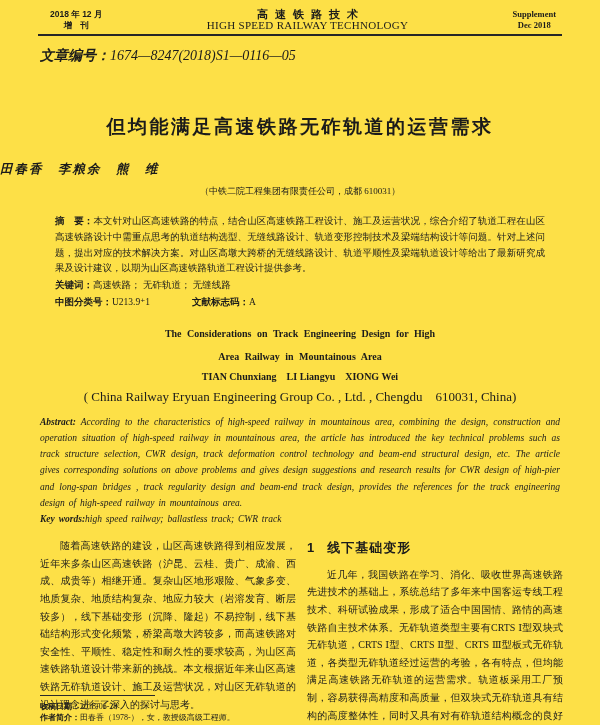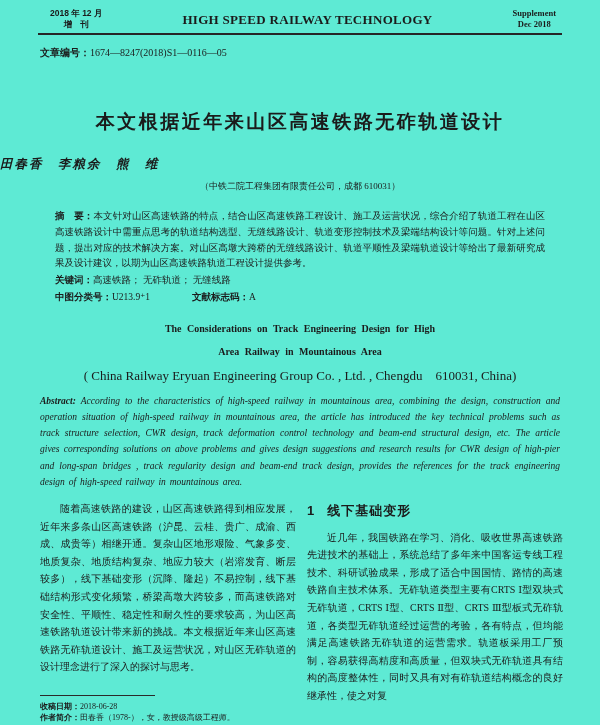--- a/index.html
+++ b/index.html
@@ -1,34 +1,34 @@
 <!DOCTYPE html>
 <html><head>
 <meta charset="utf-8">
 <style>
   * { margin:0; padding:0; box-sizing:border-box; }
   html,body { background:#ffffff; }
   .page {
     position:relative; width:600px; height:725px; margin:0 auto;
-    background:#5eead4; color:#1b1b1b; overflow:hidden;
+    background:#fde047; color:#1b1b1b; overflow:hidden;
     font-family:"Liberation Serif","DejaVu Serif",serif;
   }
   
   .hdr { display:flex; justify-content:space-between; align-items:center;
          padding:8px 44px 0 50px; }
   .hdr-left, .hdr-right { font-size:8.5px; line-height:11px; text-align:center; font-weight:bold; }
   .hdr-left { font-family:"Liberation Sans",sans-serif; }
   .hdr-left .issue { letter-spacing:8px; padding-left:8px; }
   .hdr-center { text-align:center; }
   .jt-cn { font-family:"Liberation Sans",sans-serif; font-weight:bold; font-size:11px;
            letter-spacing:7px; padding-left:7px; line-height:12px; }
-  .jt-en { font-size:13px; font-weight:bold; line-height:11px; letter-spacing:0.3px; }
+  .jt-en { font-size:11px; font-weight:normal; line-height:11px; letter-spacing:0.3px; }
   .hdr-rule { margin:3px 38px 0 38px; border-top:2.5px solid #262626; }
   
-  .article-id { margin:11px 16px 0 40px; font-size:10px; }
+  .article-id { margin:11px 16px 0 40px; font-size:14px;font-style:italic; }
   .lbl { font-family:"Liberation Sans",sans-serif; font-weight:bold; }
   
   .cn-title { margin-top:49px; text-align:center; font-family:"Liberation Sans",sans-serif;
               font-weight:bold; font-size:19px; letter-spacing:2.5px; }
   .cn-authors { margin-top:21px; text-align:left; font-size:12.5px; font-weight:bold;
                 font-style:italic; letter-spacing:2px; }
   .cn-affil { margin-top:7px; text-align:center; font-size:9px; }
   
   .cn-abstract { margin:15px 55px 0 55px; font-size:9.5px; line-height:15.8px; text-align:justify; }
   .cn-abstract p { text-align:justify; }
@@ -57,52 +57,55 @@
 <body>
 
 <div class="page">
 
   <header class="hdr">
     <div class="hdr-left">
       <div>2018 年 12 月</div>
       <div class="issue">增刊</div>
     </div>
     <div class="hdr-center">
+      <div class="jt-cn">高速铁路技术</div>
       <div class="jt-en">HIGH SPEED RAILWAY TECHNOLOGY</div>
     </div>
     <div class="hdr-right">
       <div>Supplement</div>
       <div>Dec 2018</div>
     </div>
   </header>
 
   <div class="hdr-rule"></div>
 
   <div class="article-id">
     <span class="lbl">文章编号：</span><span>1674—8247(2018)S1—0116—05</span>
   </div>
 
-  <h1 class="cn-title">本文根据近年来山区高速铁路无砟轨道设计</h1>
+  <h1 class="cn-title">但均能满足高速铁路无砟轨道的运营需求</h1>
   <div class="cn-authors">田春香　李粮余　熊　维</div>
   <div class="cn-affil">（中铁二院工程集团有限责任公司，成都 610031）</div>
 
   <div class="cn-abstract">
     <p><span class="lbl">摘　要：</span><span>本文针对山区高速铁路的特点，结合山区高速铁路工程设计、施工及运营状况，综合介绍了轨道工程在山区高速铁路设计中需重点思考的轨道结构选型、无缝线路设计、轨道变形控制技术及梁端结构设计等问题。针对上述问题，提出对应的技术解决方案。对山区高墩大跨桥的无缝线路设计、轨道平顺性及梁端轨道设计等给出了最新研究成果及设计建议，以期为山区高速铁路轨道工程设计提供参考。</span></p>
     <p><span class="lbl">关键词：</span><span>高速铁路； 无砟轨道； 无缝线路</span></p>
     <p><span class="lbl">中图分类号：</span><span>U213.9⁺1</span><span class="clc-gap"></span><span class="lbl">文献标志码：</span><span>A</span></p>
   </div>
 
   <h2 class="en-title">
     <span>The Considerations on Track Engineering Design for High</span><br>
     <span>Area Railway in Mountainous Area</span>
   </h2>
+  <div class="en-authors">TIAN Chunxiang　LI Liangyu　XIONG Wei</div>
   <div class="en-affil">( China Railway Eryuan Engineering Group Co. , Ltd. , Chengdu　610031, China)</div>
 
   <div class="en-abstract">
     <p><span class="lbl">Abstract:</span> <span>According to the characteristics of high-speed railway in mountainous area, combining the design, construction and operation situation of high-speed railway in mountainous area, the article has introduced the key technical problems such as track structure selection, CWR design, track deformation control technology and beam-end structural design, etc. The article gives corresponding solutions on above problems and gives design suggestions and research results for CWR design of high-pier and long-span bridges , track regularity design and beam-end track design, provides the references for the track engineering design of high-speed railway in mountainous area.</span></p>
+    <p><span class="lbl">Key words:</span><span>high speed railway; ballastless track; CWR track</span></p>
   </div>
 
   <div class="columns">
     <div class="col">
       <p class="indent">随着高速铁路的建设，山区高速铁路得到相应发展，近年来多条山区高速铁路（沪昆、云桂、贵广、成渝、西成、成贵等）相继开通。复杂山区地形艰险、气象多变、地质复杂、地质结构复杂、地应力较大（岩溶发育、断层较多），线下基础变形（沉降、隆起）不易控制，线下基础结构形式变化频繁，桥梁高墩大跨较多，而高速铁路对安全性、平顺性、稳定性和耐久性的要求较高，为山区高速铁路轨道设计带来新的挑战。本文根据近年来山区高速铁路无砟轨道设计、施工及运营状况，对山区无砟轨道的设计理念进行了深入的探讨与思考。</p>
     </div>
     <div class="col">
       <h3 class="sec-head"><span class="sec-num">1</span><span>线下基础变形</span></h3>
       <p class="indent">近几年，我国铁路在学习、消化、吸收世界高速铁路先进技术的基础上，系统总结了多年来中国客运专线工程技术、科研试验成果，形成了适合中国国情、路情的高速铁路自主技术体系。无砟轨道类型主要有CRTS Ⅰ型双块式无砟轨道，CRTS Ⅰ型、CRTS Ⅱ型、CRTS Ⅲ型板式无砟轨道，各类型无砟轨道经过运营的考验，各有特点，但均能满足高速铁路无砟轨道的运营需求。轨道板采用工厂预制，容易获得高精度和高质量，但双块式无砟轨道具有结构的高度整体性，同时又具有对有砟轨道结构概念的良好继承性，使之对复</p>
     </div>

